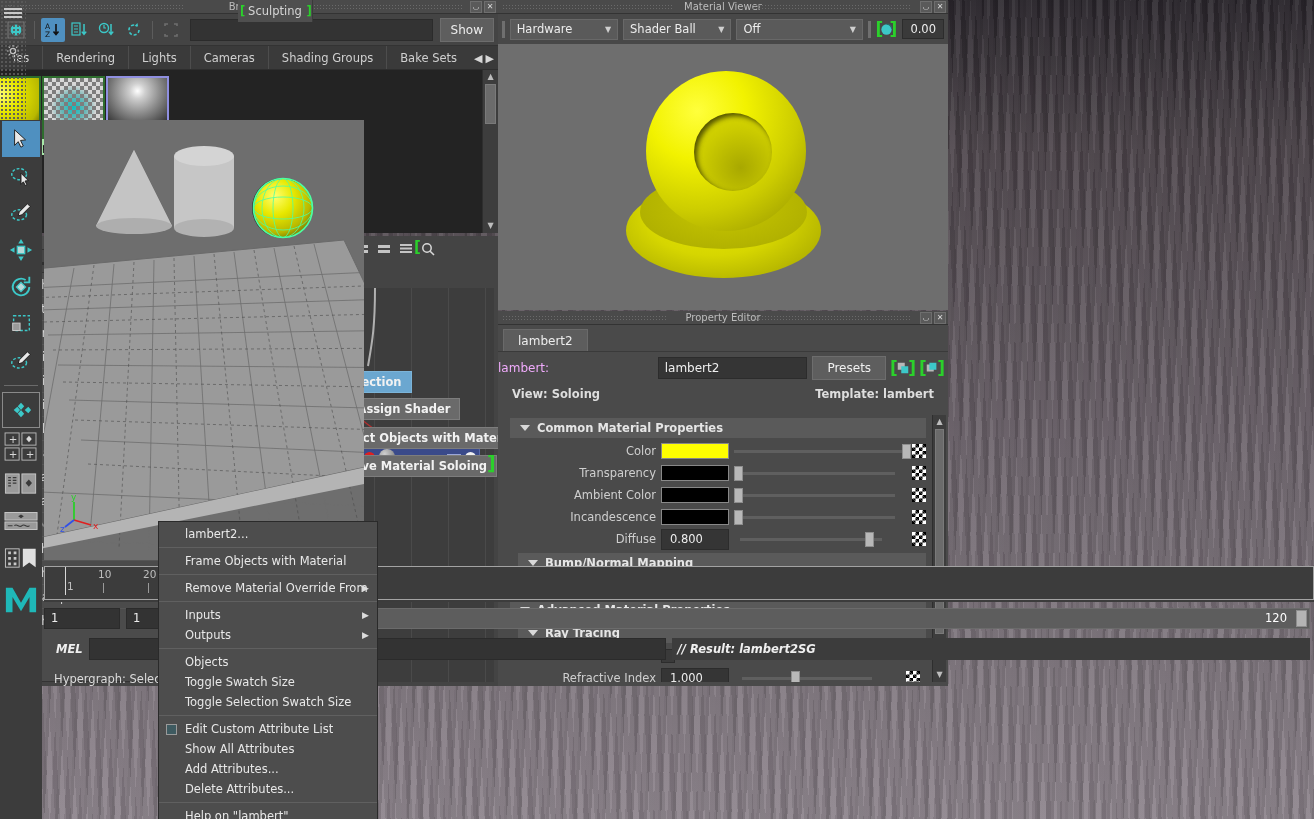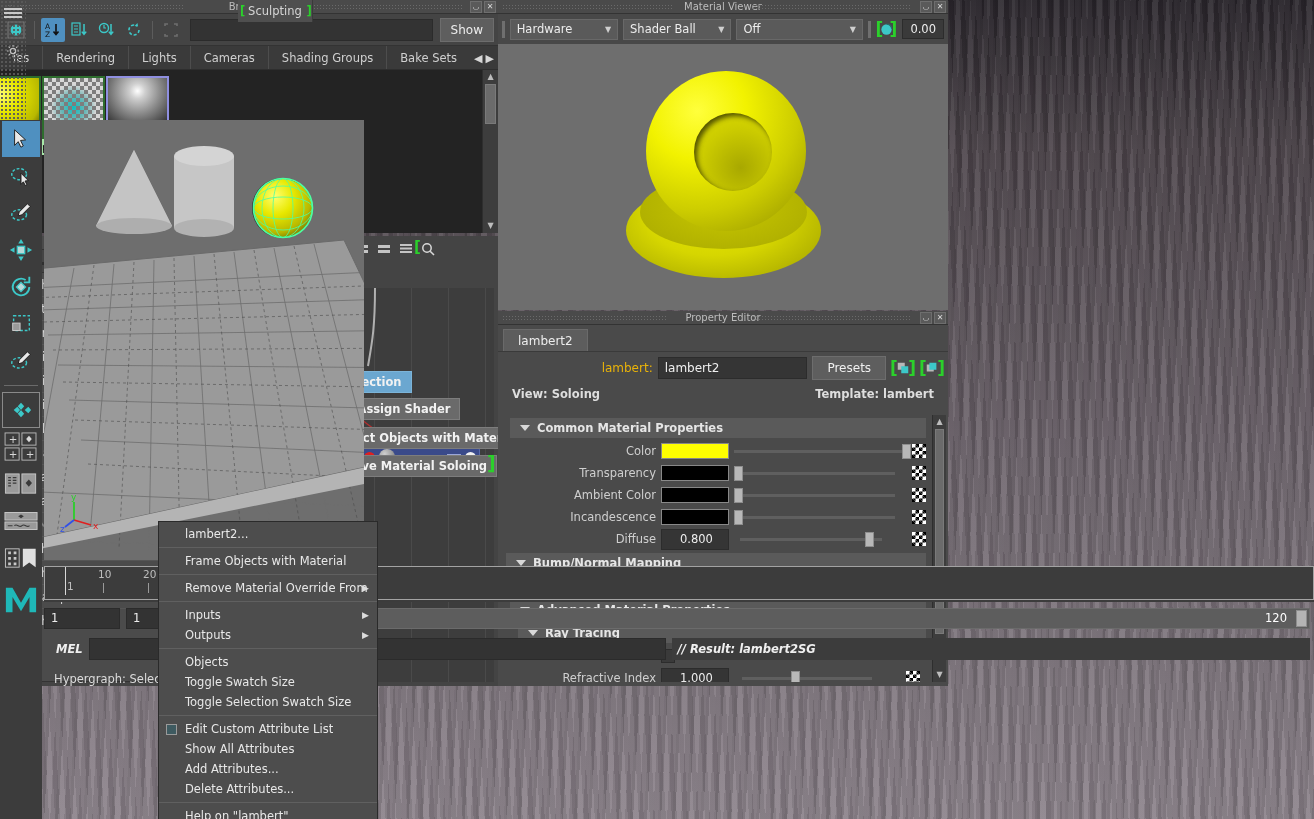--- a/index.html
+++ b/index.html
@@ -235,21 +235,21 @@
   #propeditor .petab {
     height:26px; display:flex; align-items:flex-end; padding-left:5px; background:#4a4a4a;
   }
   #propeditor .petab .t {
     height:22px; padding:0 14px; background:#5d5d5d; border:1px solid #6a6a6a;
     border-bottom:none; color:#ededed; font-size:12px; display:flex; align-items:center; cursor:pointer;
   }
   .prow { display:flex; align-items:center; height:22px; gap:5px; padding:0 4px; }
   .plabel { text-align:right; color:#cfcfcf; font-size:11.5px; }
   .pfield { background:#353535; border:1px solid #2c2c2c; height:21px; color:#ededed;
-            font-size:11.5px; display:flex; align-items:center; padding:0 18px; cursor:text; }
+            font-size:11.5px; display:flex; align-items:center; padding:0 8px; cursor:text; }
   .pslider { flex:1; height:19px; position:relative; display:flex; align-items:center; }
   .pslider .tr { width:100%; height:3px; background:#5f5f5f; }
   .pslider .kn { position:absolute; width:9px; height:15px; background:#b8b8b8; border:1px solid #8e8e8e; }
   .mapbtn {
     width:14px; height:14px; flex:0 0 auto;
     background-image:
       linear-gradient(45deg,#000 25%,transparent 25%,transparent 75%,#000 75%),
       linear-gradient(45deg,#000 25%,transparent 25%,transparent 75%,#000 75%);
     background-size:7px 7px; background-position:0 0,3.5px 3.5px; background-color:#fff;
     cursor:pointer;
@@ -724,21 +724,21 @@
         <div class="tbtn">◡</div>
         <div class="tbtn">✕</div>
       </div>
     </div>
 
     <div class="petab">
       <div class="t">lambert2</div>
     </div>
 
     <div style="display:flex;align-items:center;gap:5px;padding:4px 4px 4px 0;background:#4a4a4a;border-top:1px solid #3a3a3a;">
-      <span style="width:155px;text-align:right;font-size:12px;color:#eab308;">lambert:</span>
+      <span style="width:155px;text-align:left;font-size:12px;color:#f0abfc;">lambert:</span>
       <div style="width:150px;height:22px;background:#353535;border:1px solid #2c2c2c;color:#efefef;font-size:12px;display:flex;align-items:center;padding:0 6px;">lambert2</div>
       <div class="presetsbtn">Presets</div>
       <div style="position:relative;width:24px;height:22px;display:flex;align-items:center;justify-content:center;">
         <span style="position:absolute;left:-1px;color:#2bd02b;font-size:17px;font-weight:bold;">[</span>
         <svg width="14" height="14" viewBox="0 0 16 16">
             <rect x="2" y="2" width="8" height="8" fill="#b8b8b8"></rect>
             <rect x="6" y="6" width="8" height="8" fill="#3cc8c8"></rect>
           </svg>
         <span style="position:absolute;right:-1px;color:#2bd02b;font-size:17px;font-weight:bold;">]</span>
       </div>
@@ -802,21 +802,21 @@
       <div class="prow">
         <span class="plabel" style="width:150px;">Diffuse</span>
         <div class="pfield" style="width:68px;">0.800</div>
         <div class="pslider" style="padding:0 6px;">
             <div class="tr" style="width:88%"></div>
             <div class="kn" style="left:76%"></div>
           </div>
         <span class="mapbtn"></span>
       </div>
 
-      <div class="section" style="margin-left:4px;text-decoration:underline;">
+      <div class="section" style="margin-left:16px;text-decoration:underline;">
         <span class="tri"></span>
         <span>Bump/Normal Mapping</span>
       </div>
       <div class="prow">
         <span class="plabel" style="width:150px;">Map</span>
         <div class="pfield" style="flex:1;"></div>
         <span class="mapbtn"></span>
       </div>
 
       <div class="section" style="margin-left:8px;">

